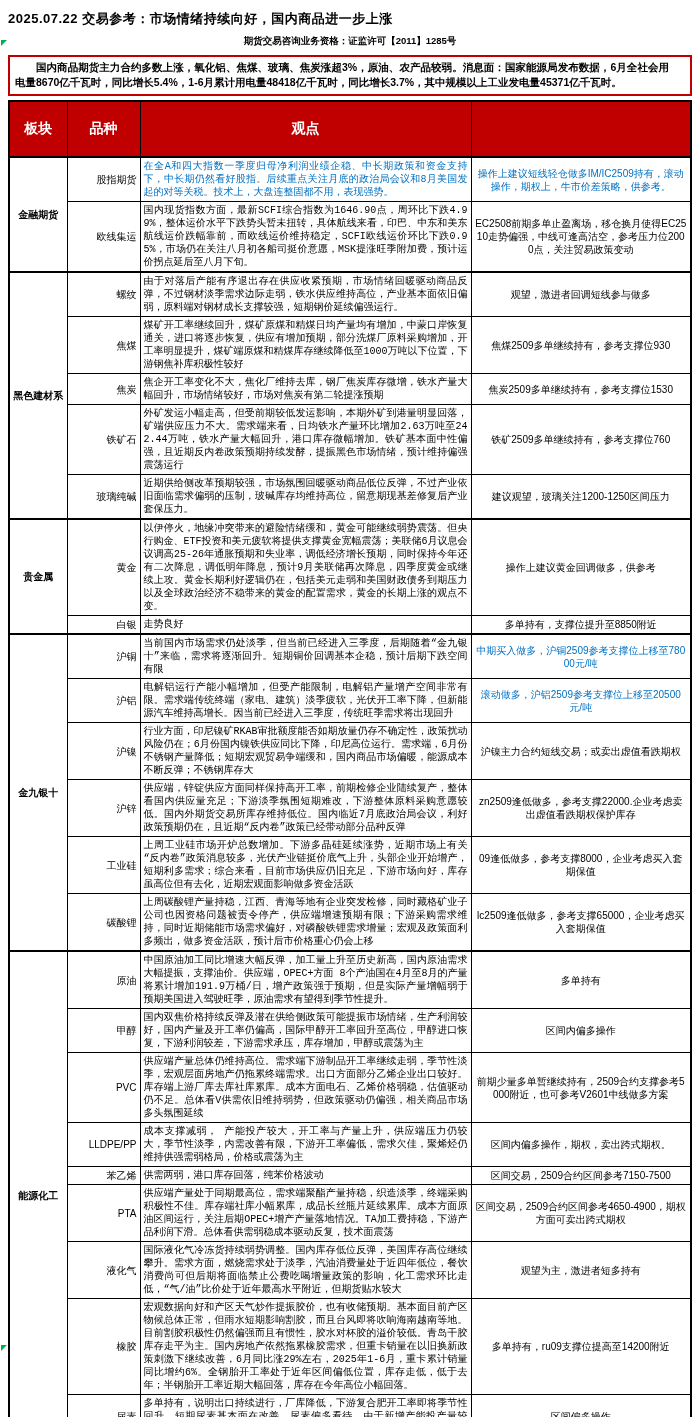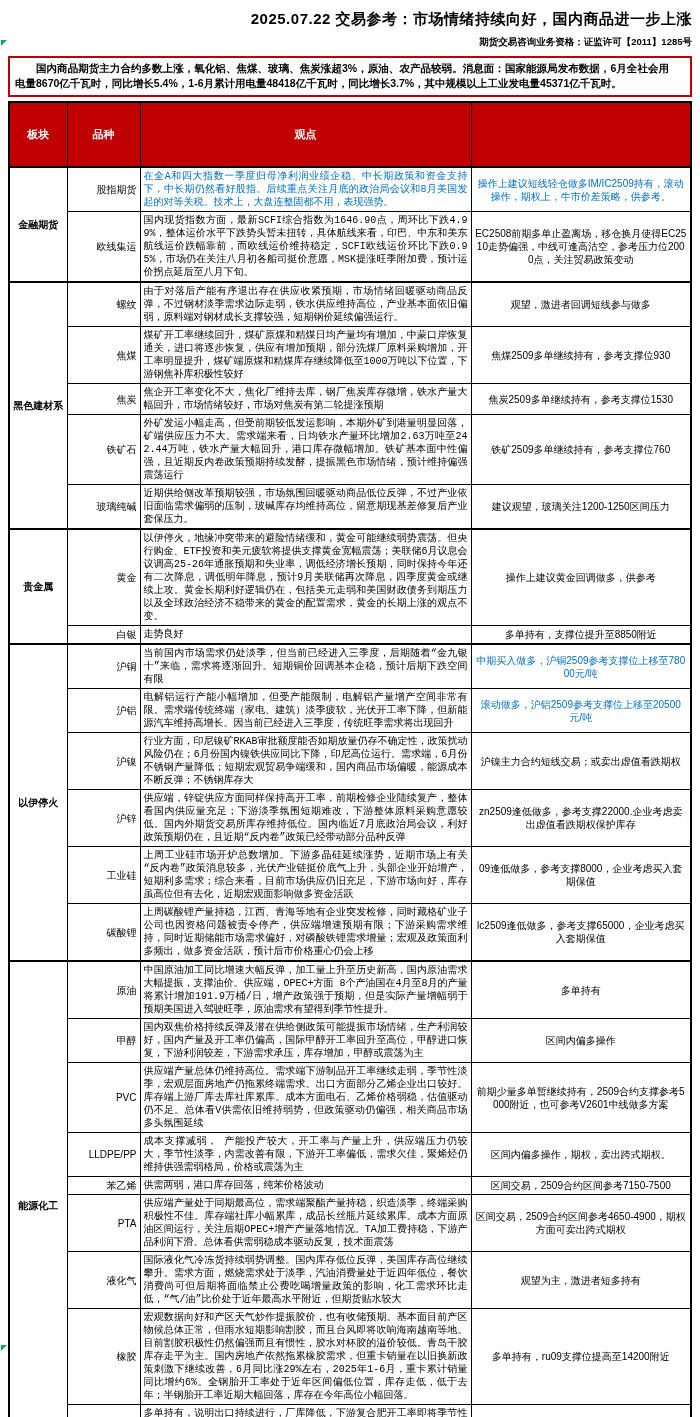--- a/index.html
+++ b/index.html
@@ -10,39 +10,39 @@
   }
   *{box-sizing:border-box;margin:0;padding:0;}
   html,body{background:#ffffff;}
   body{
     width:700px;height:1417px;position:relative;overflow:hidden;
     font-family:"Liberation Sans","DejaVu Sans",sans-serif;
     color:#000;
   }
   .page{padding:10px 8px 0 8px;}
   .title{
-    text-align:right;font-weight:bold;font-size:15px;letter-spacing:.5px;
+    text-align:left;font-weight:bold;font-size:13px;letter-spacing:.5px;
   }
   .subtitle{
-    text-align:right;font-weight:bold;font-size:9.5px;margin-top:7px;
+    text-align:center;font-weight:bold;font-size:9.5px;margin-top:7px;
   }
   .intro-box{
     border:2px solid var(--border-red);
     margin-top:7px;padding:3px 21px 4px 5px;
     font-size:10.5px;font-weight:bold;line-height:15px;
     text-indent:2em;text-align:justify;position:relative;
   }
   table.report{
     width:100%;border-collapse:collapse;margin-top:4px;
     border:2px solid #000;table-layout:fixed;
   }
   table.report th{
     background:var(--header-bg);color:#fff;
-    font-size:11px;font-weight:bold;
-    border:1px solid #000;padding:24px 2px;
+    font-size:14px;font-weight:bold;
+    border:1px solid #000;padding:18px 2px;
   }
   table.report td{
     border:1px solid #000;
     font-size:10px;line-height:13px;
     padding:2px 3px;vertical-align:middle;
     word-break:break-all;
   }
   tr.section-start td{border-top:2px solid #000;}
   td.sector{font-weight:bold;text-align:center;font-size:11px;}
   td.variety{text-align:right;font-size:10.5px;}
@@ -129,21 +129,21 @@
           <td class="variety">黄金</td>
           <td class="view">以伊停火，地缘冲突带来的避险情绪缓和，黄金可能继续弱势震荡。但央行购金、ETF投资和美元疲软将提供支撑黄金宽幅震荡；美联储6月议息会议调高25-26年通胀预期和失业率，调低经济增长预期，同时保持今年还有二次降息，调低明年降息，预计9月美联储再次降息，四季度黄金或继续上攻。黄金长期利好逻辑仍在，包括美元走弱和美国财政债务到期压力以及全球政治经济不稳带来的黄金的配置需求，黄金的长期上涨的观点不变。</td>
           <td class="advice">操作上建议黄金回调做多，供参考</td>
         </tr>
         <tr>
           <td class="variety">白银</td>
           <td class="view">走势良好</td>
           <td class="advice">多单持有，支撑位提升至8850附近</td>
         </tr>
         <tr class="section-start">
-          <td class="sector" rowspan="6">以伊停火</td>
+          <td class="sector" rowspan="6">金九银十</td>
           <td class="variety">沪铜</td>
           <td class="view">当前国内市场需求仍处淡季，但当前已经进入三季度，后期随着“金九银十”来临，需求将逐渐回升。短期铜价回调基本企稳，预计后期下跌空间有限</td>
           <td class="advice blue">中期买入做多，沪铜2509参考支撑位上移至78000元/吨</td>
         </tr>
         <tr>
           <td class="variety">沪铝</td>
           <td class="view">电解铝运行产能小幅增加，但受产能限制，电解铝产量增产空间非常有限。需求端传统终端（家电、建筑）淡季疲软，光伏开工率下降，但新能源汽车维持高增长。因当前已经进入三季度，传统旺季需求将出现回升</td>
           <td class="advice blue">滚动做多，沪铝2509参考支撑位上移至20500元/吨</td>
         </tr>
         <tr>

